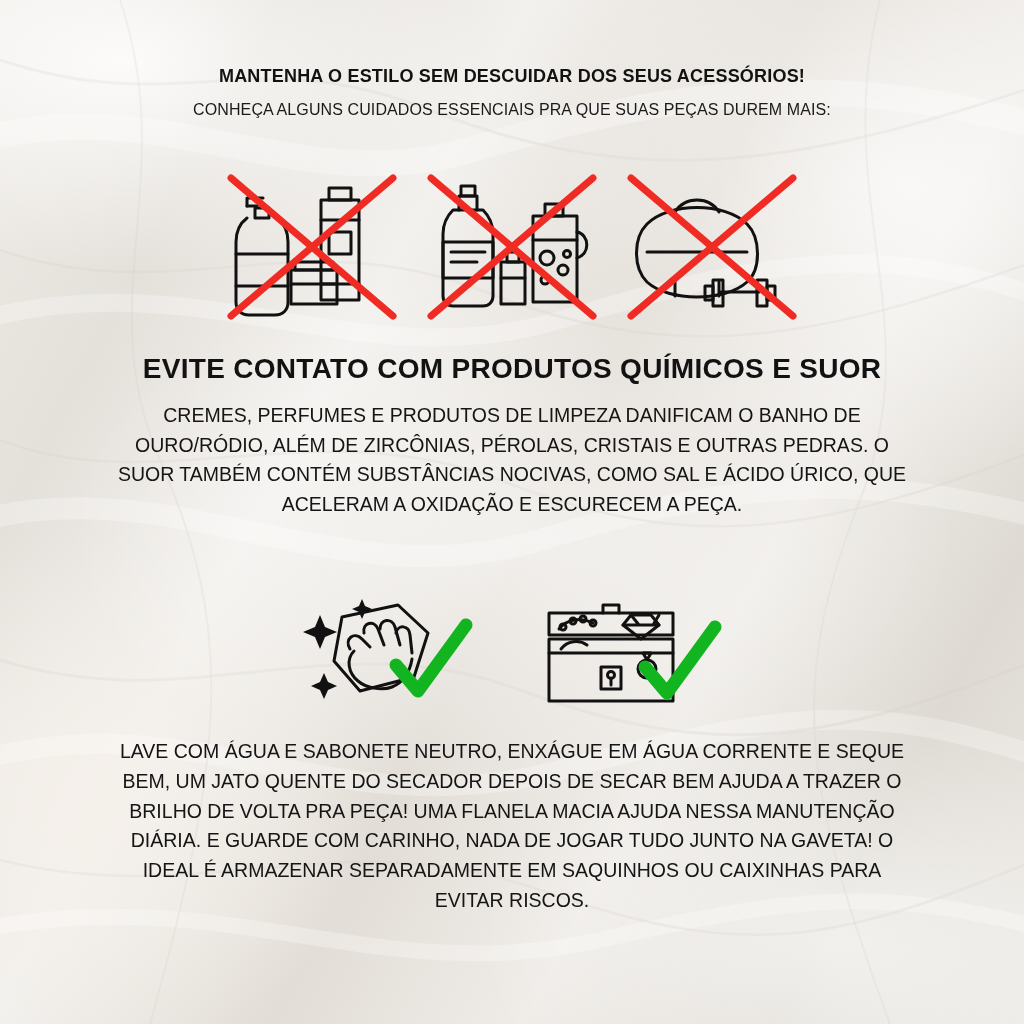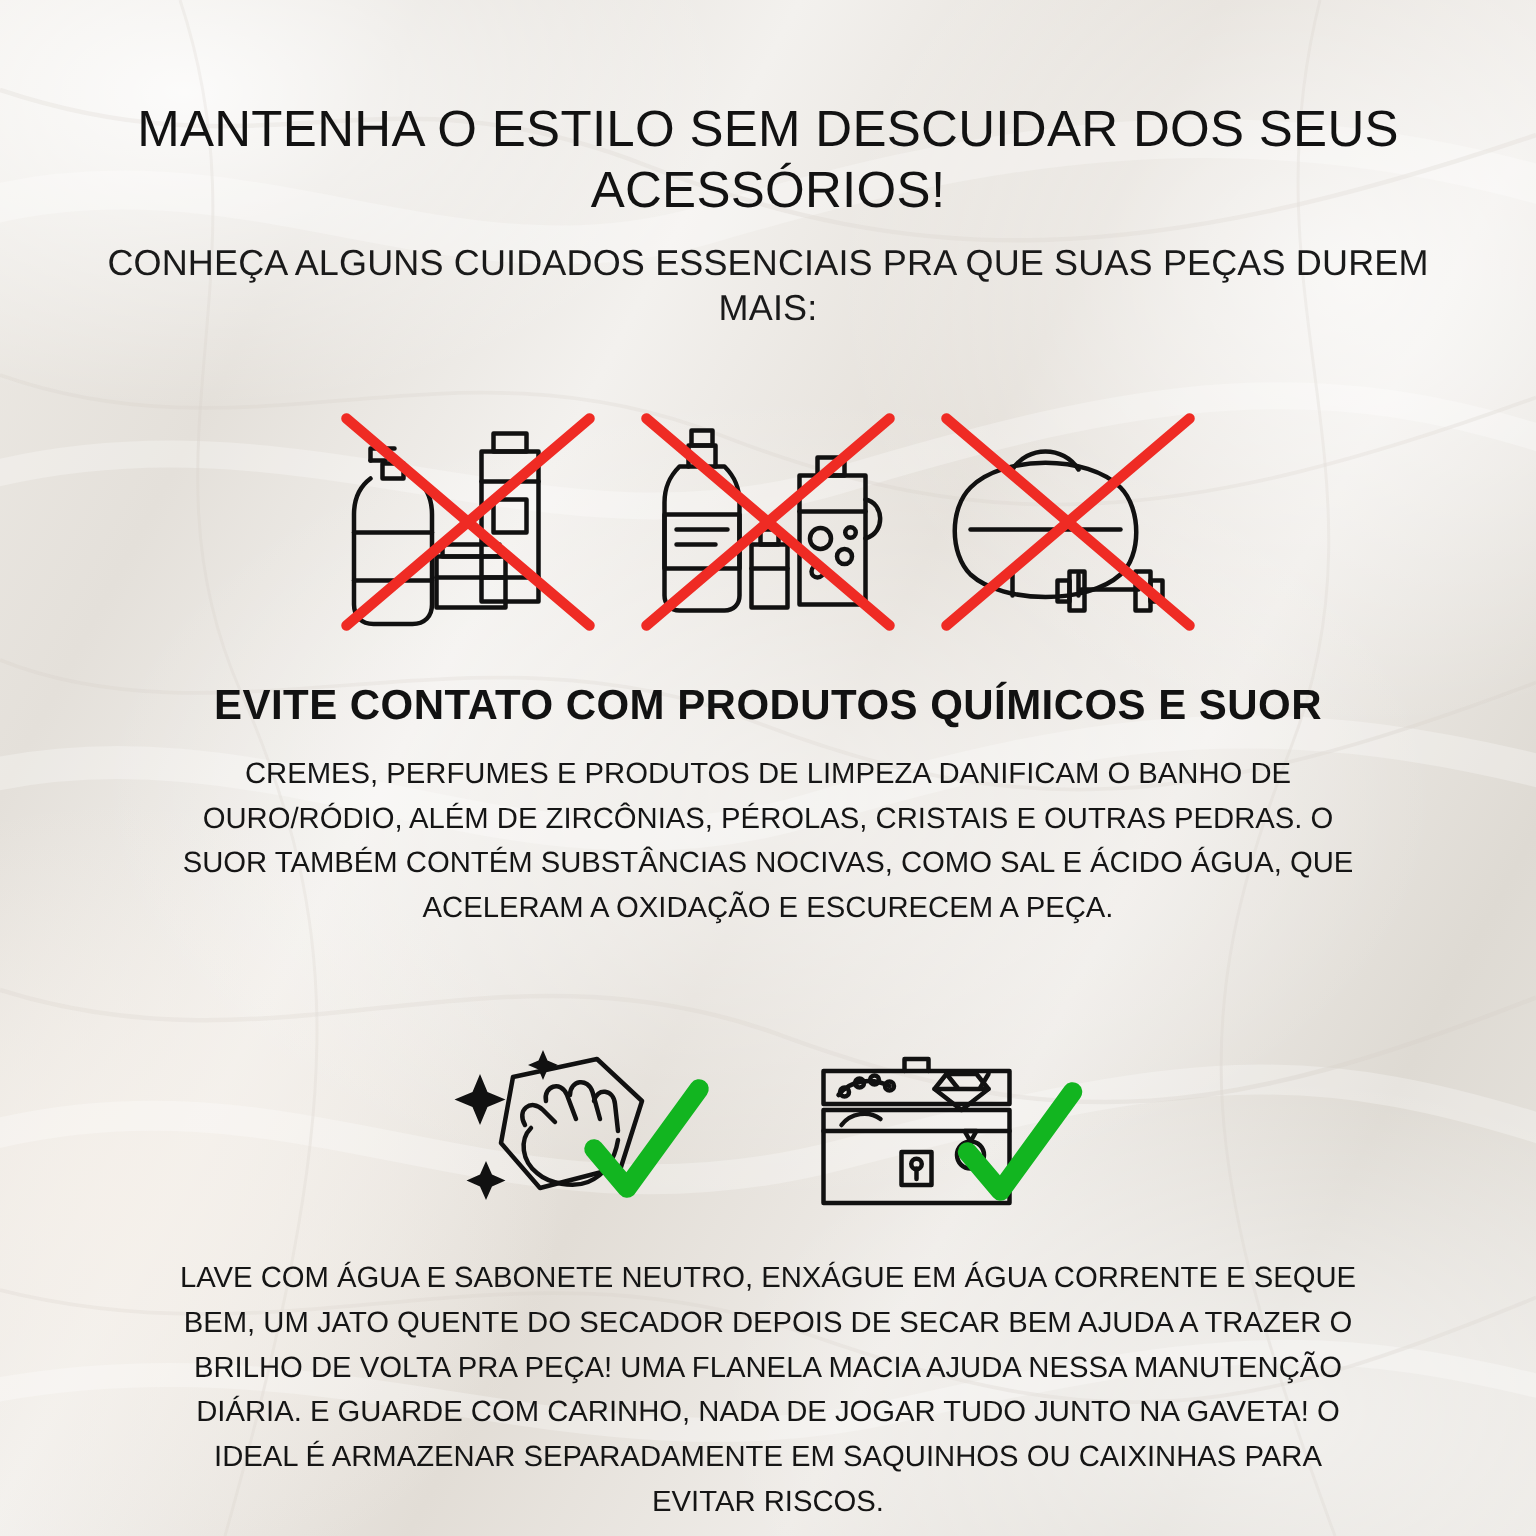--- a/index.html
+++ b/index.html
@@ -42,28 +42,28 @@
     z-index: 2;
     width: 100%;
     height: 100%;
     box-sizing: border-box;
     padding: 66px 56px 20px 56px;
     text-align: center;
     color: #121212;
   }
 
   .headline {
-    font-size: 34px;
-    font-weight: normal;
+    font-size: 18px;
+    font-weight: bold;
     letter-spacing: .2px;
     line-height: 1.22;
     margin: 0 0 12px 0;
   }
   .subhead {
-    font-size: 24px;
+    font-size: 16px;
     font-weight: normal;
     letter-spacing: .1px;
     line-height: 1.25;
     margin: 0;
     color: #1a1a1a;
   }
 
   .section {
     margin-top: 46px;
   }
@@ -229,21 +229,21 @@
             <g stroke="#ef2b24" stroke-width="7" stroke-linecap="round">
               <line x1="14" y1="12" x2="176" y2="150"></line>
               <line x1="176" y1="12" x2="14" y2="150"></line>
             </g>
           </svg>
         </div>
 
       </div>
 
       <h2 class="section-title">EVITE CONTATO COM PRODUTOS QUÍMICOS E SUOR</h2>
-      <p class="section-body">CREMES, PERFUMES E PRODUTOS DE LIMPEZA DANIFICAM O BANHO DE OURO/RÓDIO, ALÉM DE ZIRCÔNIAS, PÉROLAS, CRISTAIS E OUTRAS PEDRAS. O SUOR TAMBÉM CONTÉM SUBSTÂNCIAS NOCIVAS, COMO SAL E ÁCIDO ÁGUA, QUE ACELERAM A OXIDAÇÃO E ESCURECEM A PEÇA.</p>
+      <p class="section-body">CREMES, PERFUMES E PRODUTOS DE LIMPEZA DANIFICAM O BANHO DE OURO/RÓDIO, ALÉM DE ZIRCÔNIAS, PÉROLAS, CRISTAIS E OUTRAS PEDRAS. O SUOR TAMBÉM CONTÉM SUBSTÂNCIAS NOCIVAS, COMO SAL E ÁCIDO ÚRICO, QUE ACELERAM A OXIDAÇÃO E ESCURECEM A PEÇA.</p>
     </div>
 
     <div class="section second">
 
       <div class="icon-row second-row">
 
         <div class="icon-box ok">
           <svg viewBox="0 0 215 120" width="215" height="120">
             <g fill="none" stroke="#111" stroke-width="3" stroke-linejoin="round" stroke-linecap="round">
 

